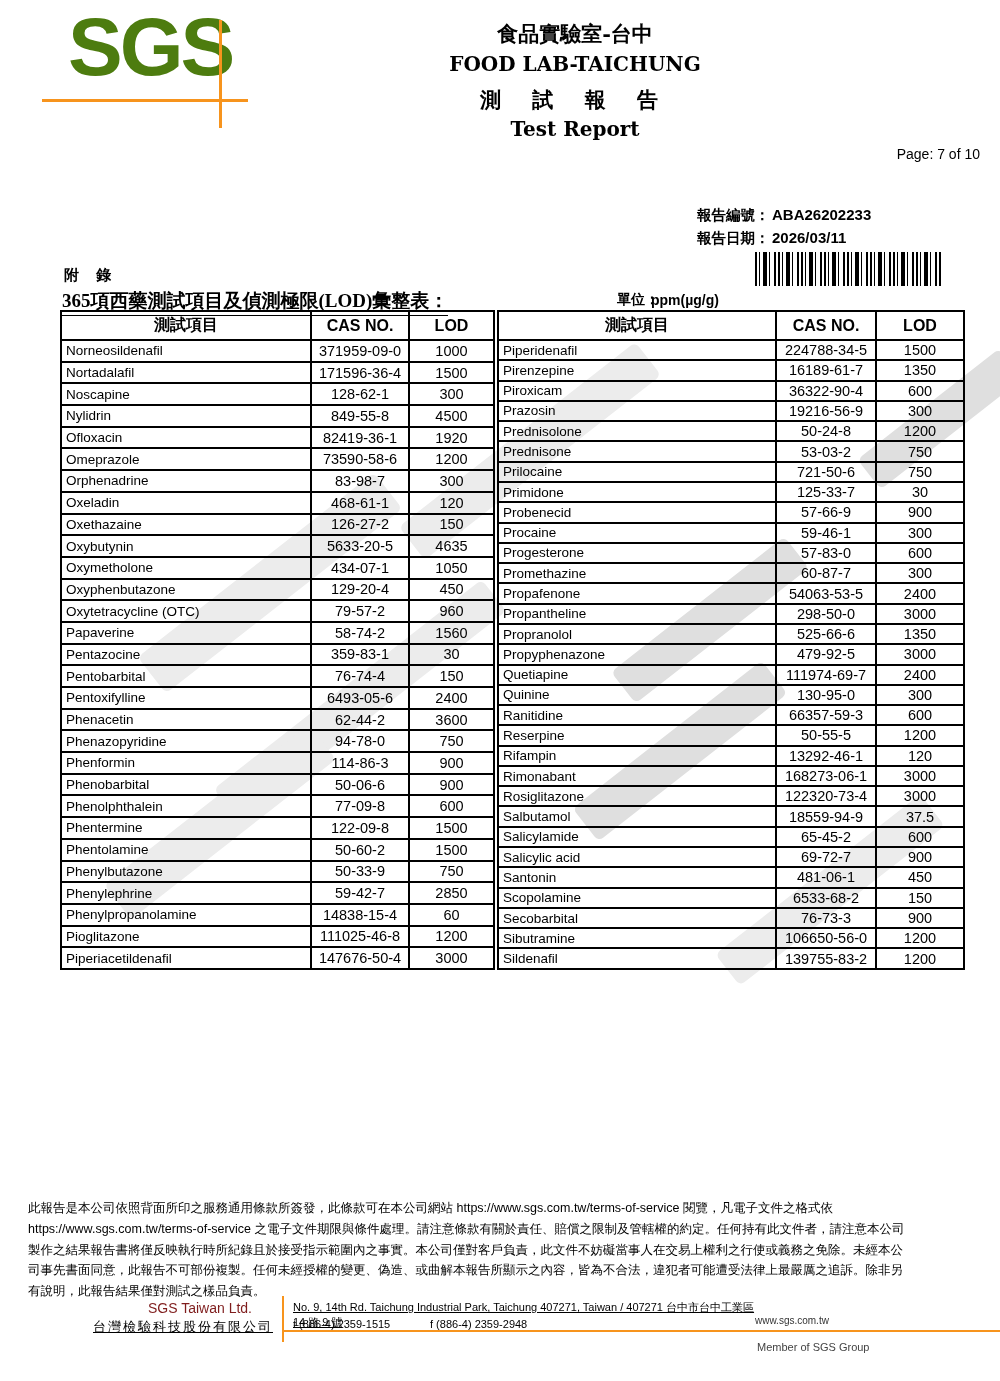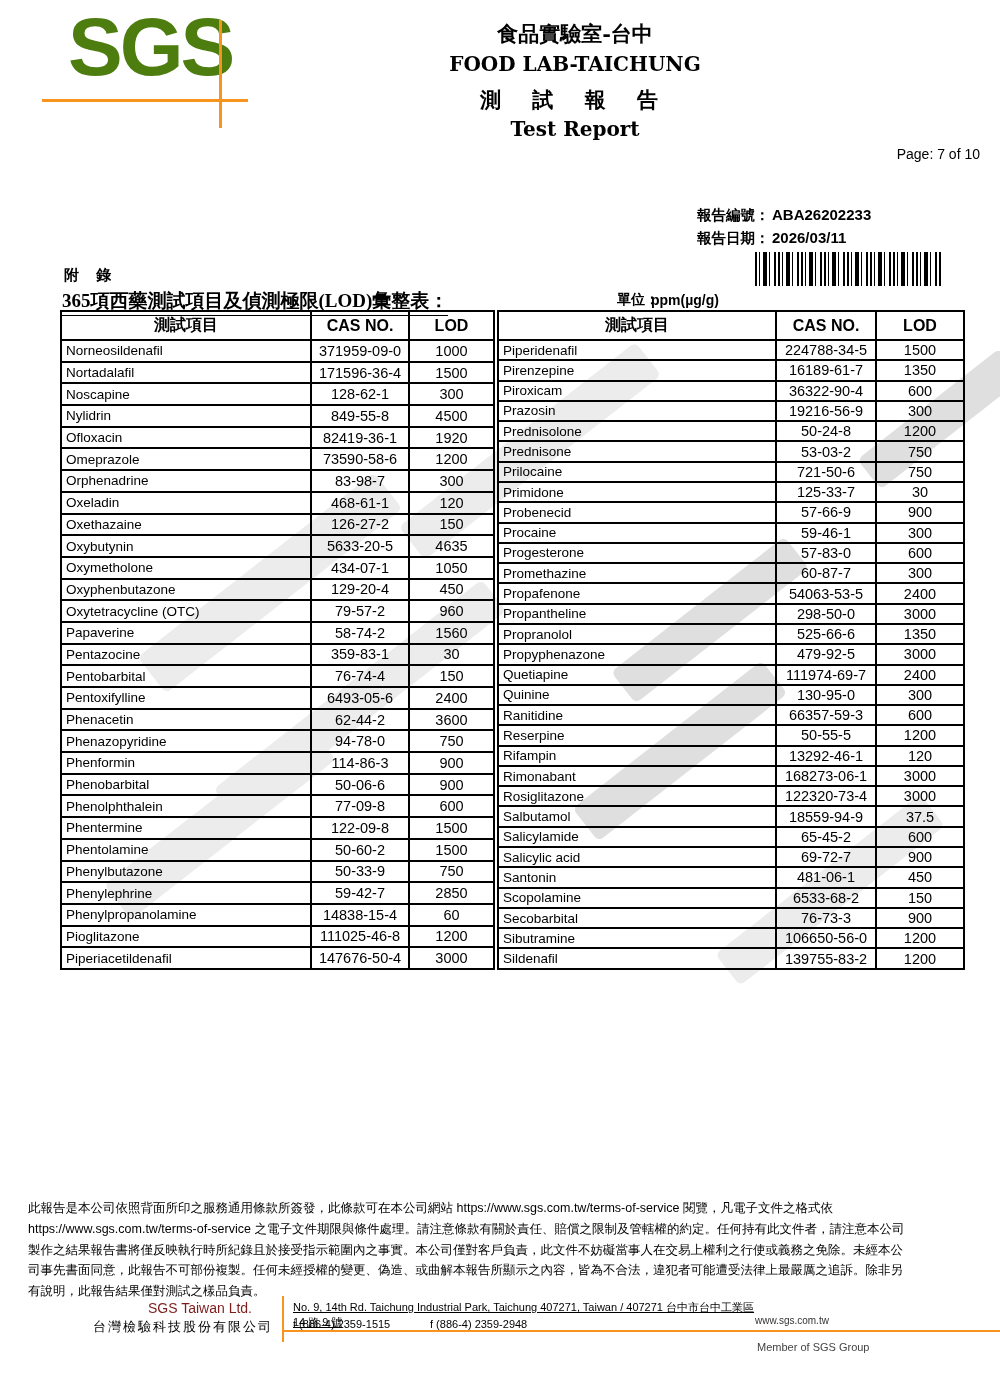--- a/index.html
+++ b/index.html
@@ -56,21 +56,21 @@
   td.c-item{font-size:13.5px;text-align:left;padding:0 2px 0 4px;}
   td.c-num{font-size:14.5px;text-align:center;padding:0 2px;}
 
   
   .disclaimer{left:28px;top:1198px;width:958px;font-size:12.5px;line-height:20.8px;}
   .disclaimer .url{}
 
   
   .f-company-en{left:130px;top:1300px;width:140px;text-align:center;color:#7f1d1d;font-weight:normal;font-size:14px;}
   .f-company-cn{left:78px;top:1318px;width:210px;text-align:center;
-                font-family:"DejaVu Serif","Liberation Serif",serif;font-size:13px;letter-spacing:2px;}
+                font-family:"DejaVu Serif","Liberation Serif",serif;font-size:13px;letter-spacing:2px;text-decoration:underline;}
   .f-vline{left:282px;top:1296px;width:2px;height:46px;background:#F7941D;}
   .f-hline{left:282px;top:1330px;width:718px;height:2px;background:#F7941D;}
   .f-address{left:293px;top:1300px;width:470px;font-size:11px;text-decoration:underline;}
   .f-tel{left:293px;top:1318px;font-size:11px;}
   .f-fax{left:430px;top:1318px;font-size:11px;}
   .f-web{left:755px;top:1315px;font-size:10px;color:#333;}
   .f-member{left:757px;top:1341px;font-size:11px;color:#444;}
 </style>
 </head>
 <body>

